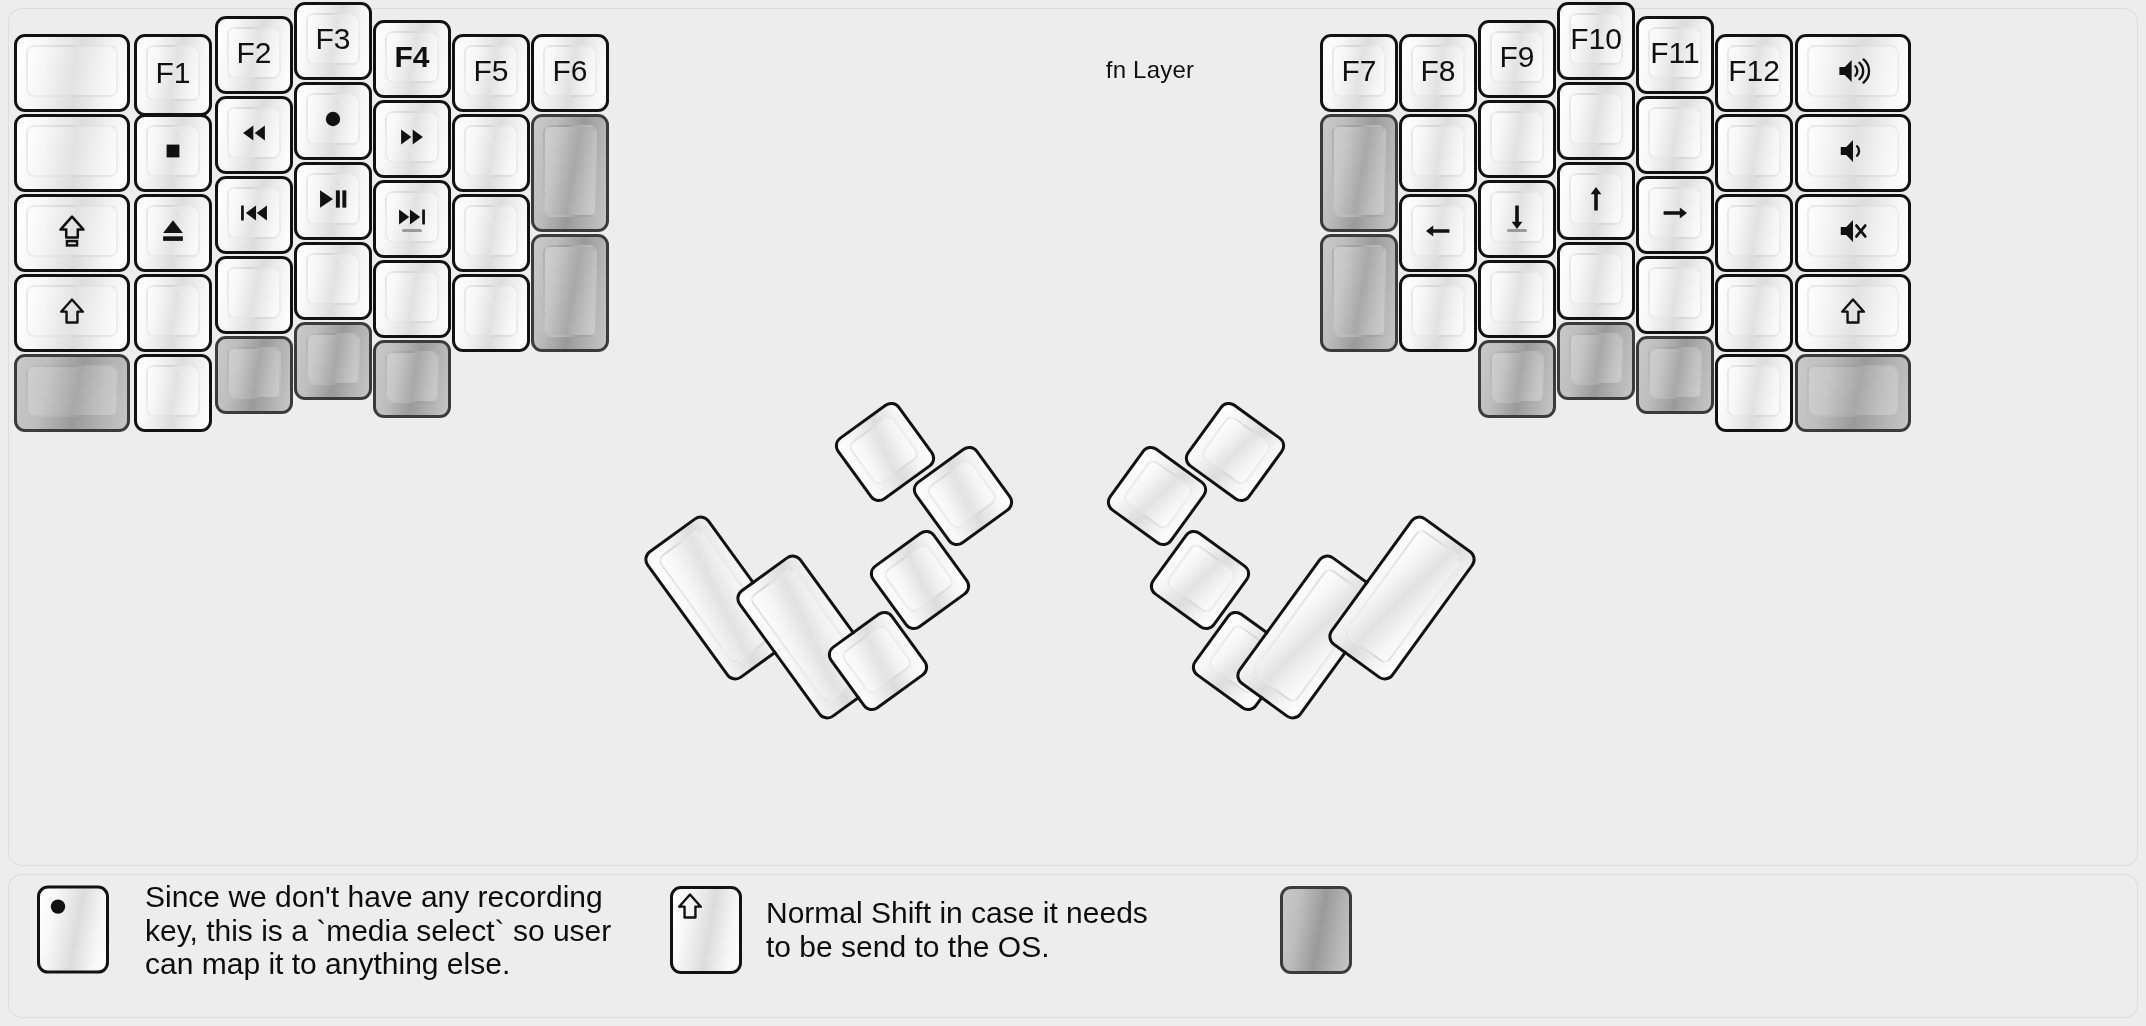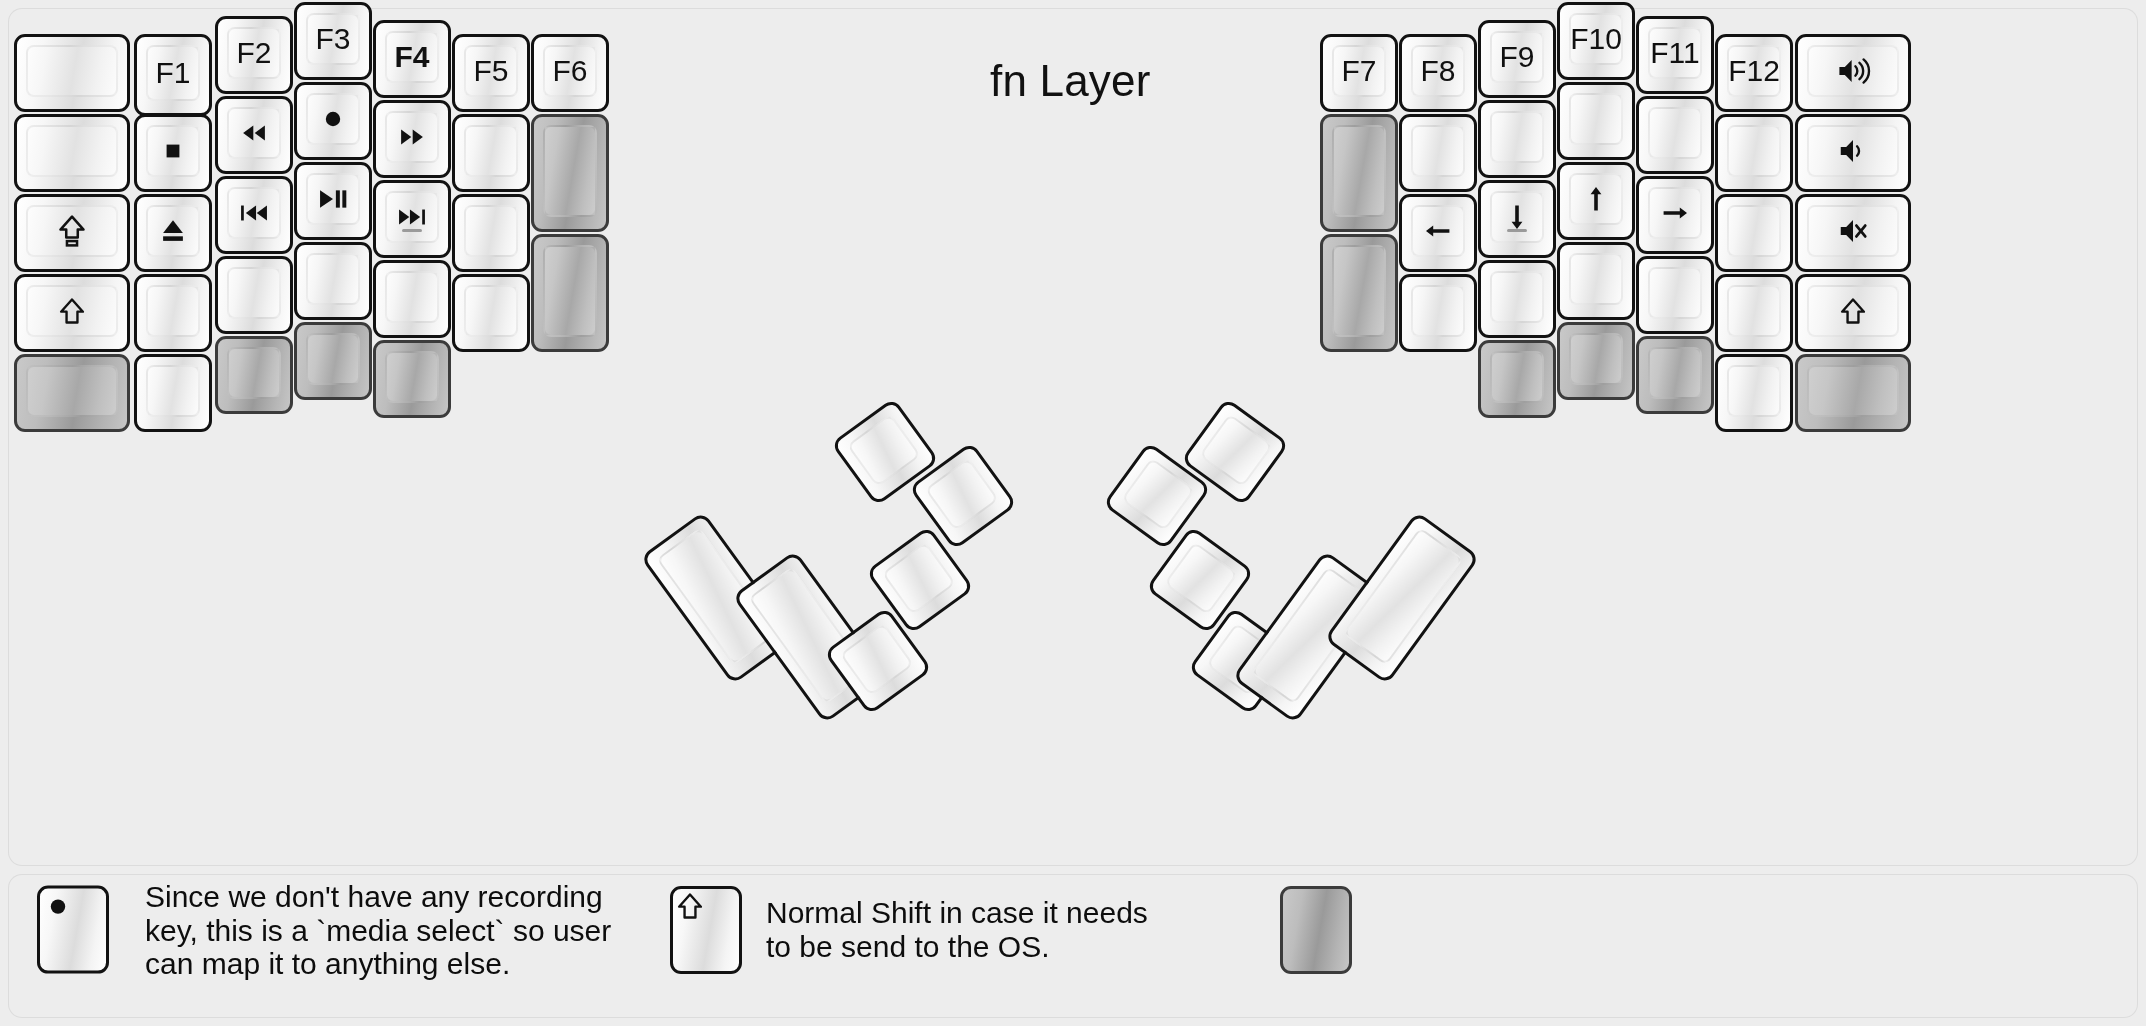--- a/index.html
+++ b/index.html
@@ -19,21 +19,21 @@
     box-shadow:0 0 0 1px #dcdcdc inset;
   }
   .legend-frame{
     position:absolute;left:8px;top:874px;width:2130px;height:144px;
     border-radius:14px;background:#ededed;
     box-shadow:0 0 0 1px #dcdcdc inset;
   }
 
   .title{
     position:absolute;left:990px;top:56px;width:320px;
-    text-align:left;font-size:44px;color:#111;letter-spacing:.2px;
+    text-align:center;font-size:24px;color:#111;letter-spacing:.2px;
     white-space:nowrap;
   }
 
   
   .key{
     position:absolute;
     box-sizing:border-box;
     border:3px solid #121212;
     border-radius:11px;
     background:linear-gradient(100deg,#ffffff 0%,#f7f7f7 22%,#dcdcdc 55%,#f4f4f4 80%,#ffffff 100%);

